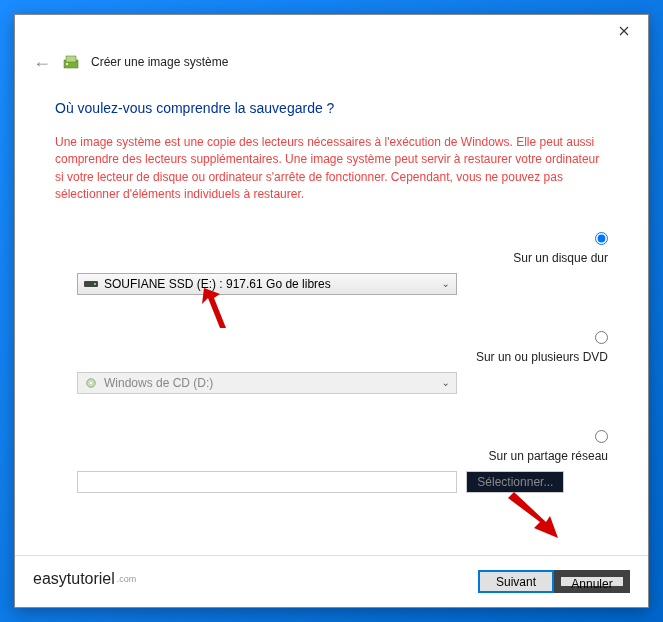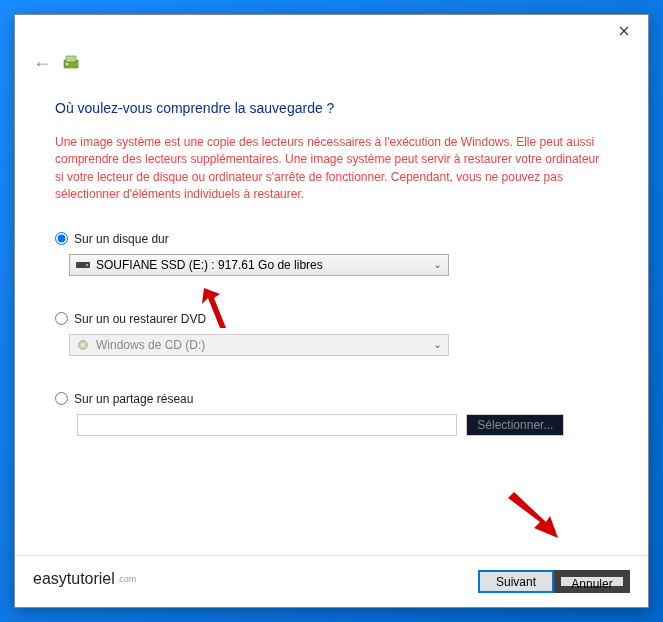--- a/index.html
+++ b/index.html
@@ -73,34 +73,35 @@
       font-size: 12px;
       color: #ef4444;
       line-height: 1.45;
       margin-bottom: 28px;
     }
     .option-group {
       margin-bottom: 36px;
     }
     .radio-row {
       display: flex;
-      align-items: center;
+      align-items: flex-end;
       gap: 6px;
       margin-bottom: 8px;
+      flex-direction: column;
     }
     .radio-row input[type="radio"] {
       width: 13px;
       height: 13px;
     }
     .radio-label {
       font-size: 12px;
       color: #222;
     }
     .dropdown {
-      margin-left: 14px;
+      margin-left: 22px;
       width: 380px;
       height: 22px;
       border: 1px solid #adadad;
       background: linear-gradient(#f8f8f8, #e8e8e8);
       display: flex;
       align-items: center;
       padding: 0 6px;
       font-size: 12px;
       position: relative;
     }
@@ -203,20 +204,21 @@
     </div>
   </div>
 
   <div class="header">
     <span class="back-arrow">←</span>
     <svg class="sys-icon" viewBox="0 0 16 16">
       <rect x="1" y="6" width="14" height="8" fill="#7aaf3c" stroke="#4a7a1c" stroke-width="0.5"></rect>
       <rect x="3" y="2" width="10" height="6" fill="#b8d68a" stroke="#4a7a1c" stroke-width="0.5"></rect>
       <circle cx="4" cy="10" r="1" fill="#fff"></circle>
     </svg>
+    <span class="header-title">Créer une image système</span>
   </div>
 
   <div class="content">
     <div class="heading">Où voulez-vous comprendre la sauvegarde ?</div>
     <div class="description">Une image système est une copie des lecteurs nécessaires à l'exécution de Windows. Elle peut aussi comprendre des lecteurs supplémentaires. Une image système peut servir à restaurer votre ordinateur si votre lecteur de disque ou ordinateur s'arrête de fonctionner. Cependant, vous ne pouvez pas sélectionner d'éléments individuels à restaurer.</div>
 
     <div class="option-group">
       <label class="radio-row">
         <input type="radio" name="dest" checked="" style="">
         <span class="radio-label">Sur un disque dur</span>
@@ -227,21 +229,21 @@
             <circle cx="11" cy="5" r="1" fill="#8f8"></circle>
           </svg>
         <span>SOUFIANE SSD (E:) : 917.61 Go de libres</span>
         <span class="dropdown-arrow">⌄</span>
       </div>
     </div>
 
     <div class="option-group">
       <label class="radio-row">
         <input type="radio" name="dest" style="">
-        <span class="radio-label">Sur un ou restaurer DVD</span>
+        <span class="radio-label">Sur un ou plusieurs DVD</span>
       </label>
       <div class="dropdown disabled">
         <svg class="drive-icon" viewBox="0 0 14 14">
             <circle cx="7" cy="7" r="6" fill="#c8e0b0" stroke="#888"></circle>
             <circle cx="7" cy="7" r="1.5" fill="#fff"></circle>
           </svg>
         <span>Windows de CD (D:)</span>
         <span class="dropdown-arrow">⌄</span>
       </div>
     </div>

